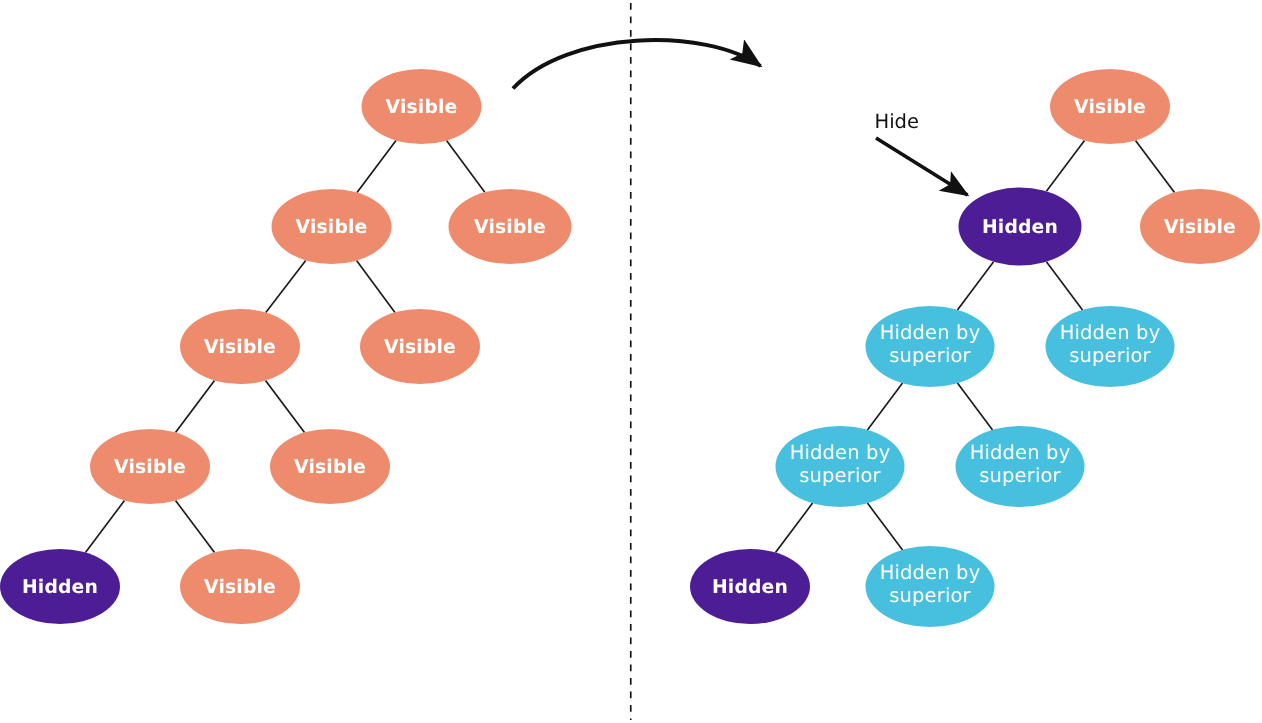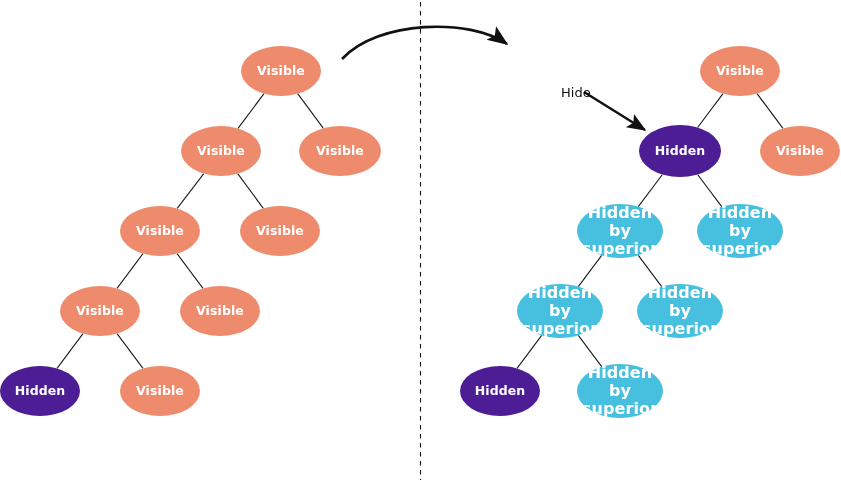--- a/index.html
+++ b/index.html
@@ -40,21 +40,21 @@
   .node span {
     display: block;
     width: 100%;
     padding: 0 3px;
     box-sizing: border-box;
   }
   .node.salmon { background: #ee8b6c; }
   .node.teal   { background: #4c1d95; }
   .node.blue   { background: #46c0de; }
   .node.one-line { font-size: 12.5px; font-weight: 700; }
-  .node.two-line { font-size: 16px; font-weight: 700; }
+  .node.two-line { font-size: 13px; font-weight: 400; }
   .hide-label {
     position: absolute;
     font-size: 13px;
     font-weight: 400;
     color: #111111;
     white-space: nowrap;
   }
 </style>
 </head>
 <body>
@@ -150,15 +150,15 @@
       </marker>
     </defs>
 
     <line x1="420.5" y1="2" x2="420.5" y2="480" stroke="#111111" stroke-width="1.1" stroke-dasharray="4.5 4.5"></line>
 
     <path d="M342,59 C 378,20 470,18 507,44" fill="none" stroke="#111111" stroke-width="2.6" marker-end="url(#arrowhead)"></path>
 
     <line x1="584" y1="92" x2="645" y2="130" stroke="#111111" stroke-width="2.4" marker-end="url(#arrowhead)"></line>
   </svg>
 
-  <div class="hide-label" style="left:561px; top:74px;margin-top:11px;">Hide</div>
+  <div class="hide-label" style="left:583px; top:74px;">Hide</div>
 
 </div>
 
 </body></html>

